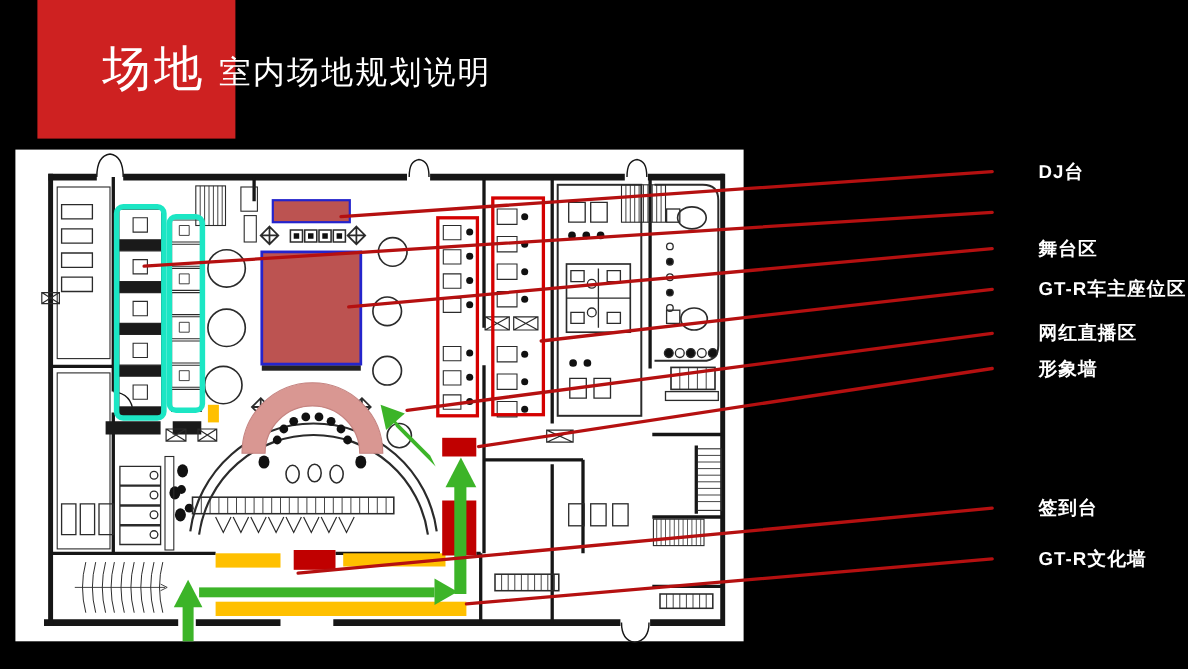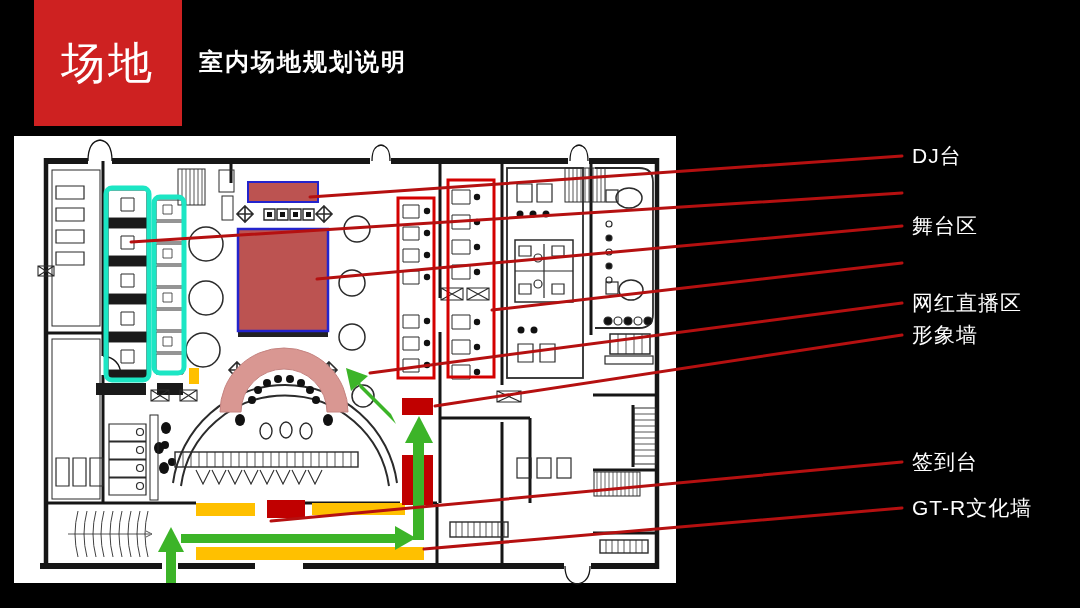--- a/index.html
+++ b/index.html
@@ -1,24 +1,24 @@
 <!DOCTYPE html>
 <html><head>
 <meta charset="utf-8">
 <style>
   html,body{margin:0;padding:0;background:#000;}
   .slide{position:relative;width:1080px;height:608px;background:#000;overflow:hidden;
          font-family:"Liberation Sans","DejaVu Sans",sans-serif;}
   .badge{position:absolute;left:34px;top:0;width:148px;height:126px;background:#ce2121;
-         color:#fff;display:flex;flex-direction:column;align-items:center;justify-content:center;}
+         color:#fff;display:flex;flex-direction:column;align-items:center;justify-content:center;padding-left:32px;}
   .badge div{font-size:44px;line-height:54px;letter-spacing:3px;font-weight:500;}
-  .title{position:absolute;left:199px;top:46px;color:#fff;font-size:24px;font-weight:bold;letter-spacing:2px;}
+  .title{position:absolute;left:199px;top:46px;color:#fff;font-size:29px;font-weight:normal;letter-spacing:2px;}
   .plan-svg{position:absolute;left:0;top:0;}
-  .ann-label{position:absolute;left:912px;transform:translateY(-50%);color:#fff;
-             font-size:21px;font-weight:normal;letter-spacing:1px;white-space:nowrap;}
+  .ann-label{position:absolute;left:944px;transform:translateY(-50%);color:#fff;
+             font-size:17px;font-weight:bold;letter-spacing:1px;white-space:nowrap;}
 </style>
 </head>
 <body>
 
 <div class="slide">
 
   <div class="badge">
     <div>场地</div>
   </div>
 
@@ -251,18 +251,19 @@
       <line x1="492" y1="310" x2="902" y2="263"></line>
       <line x1="370" y1="373" x2="902" y2="303"></line>
       <line x1="435" y1="406" x2="902" y2="335"></line>
       <line x1="271" y1="521" x2="902" y2="462"></line>
       <line x1="424" y1="549" x2="902" y2="508"></line>
     </g>
   </svg>
 
   <div class="ann-label" style="top:156px">DJ台</div>
   <div class="ann-label" style="top:226px">舞台区</div>
+  <div class="ann-label" style="top:263px">GT-R车主座位区</div>
   <div class="ann-label" style="top:303px">网红直播区</div>
   <div class="ann-label" style="top:335px">形象墙</div>
   <div class="ann-label" style="top:462px">签到台</div>
   <div class="ann-label" style="top:508px">GT-R文化墙</div>
 
 </div>
 
 </body></html>

